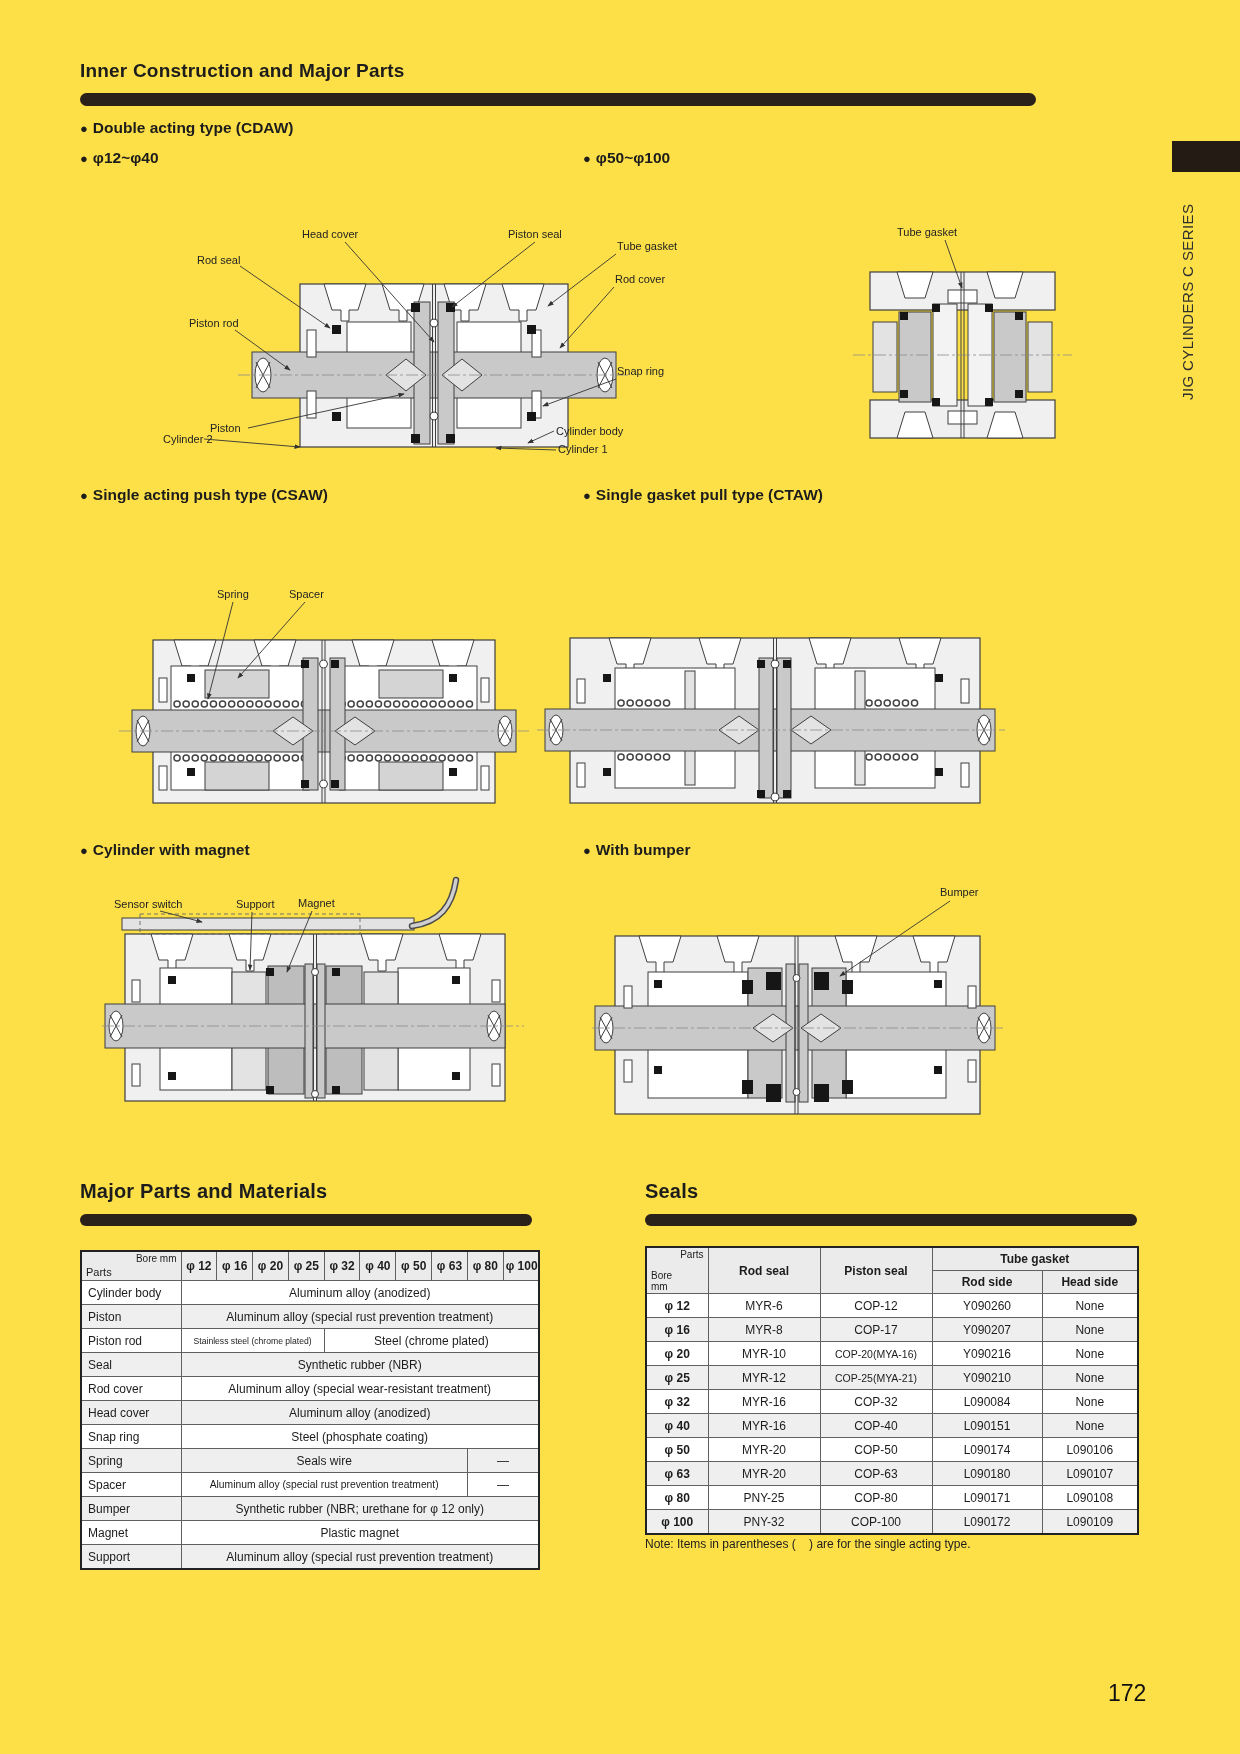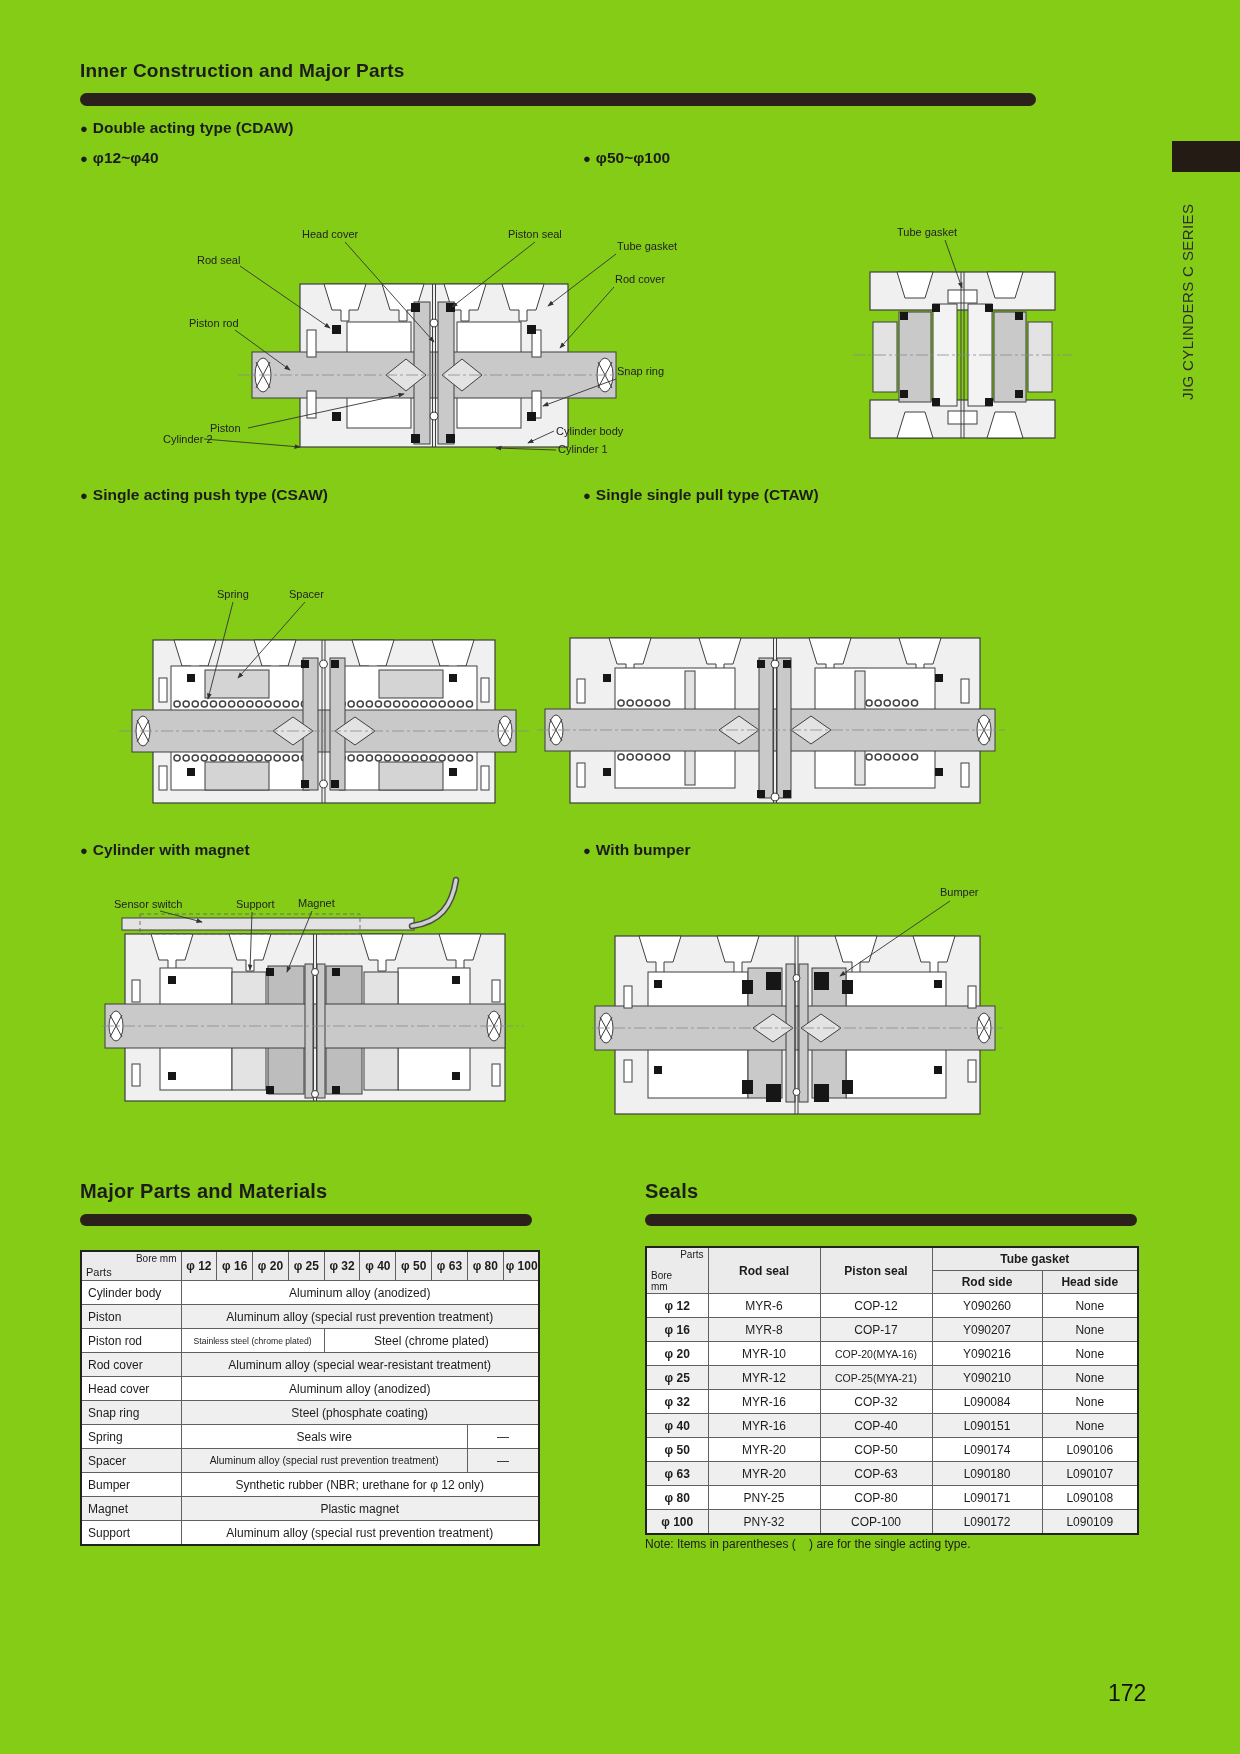--- a/index.html
+++ b/index.html
@@ -1,16 +1,16 @@
 <!DOCTYPE html>
 <html><head>
 <meta charset="utf-8">
 <style>
   html,body{margin:0;padding:0;background:#e9e9e9;}
-  .page{position:relative;width:1240px;height:1754px;background:#84cc16;margin:0 auto;
+  .page{position:relative;width:1240px;height:1754px;background:#fde047;margin:0 auto;
         font-family:"Liberation Sans",sans-serif;color:#1c1c1c;overflow:hidden;}
   .abs{position:absolute;}
   .h1{font-size:19px;font-weight:bold;letter-spacing:.2px;}
   .h2{font-size:20px;font-weight:bold;letter-spacing:.2px;}
   .bar{background:#2b211b;height:13px;border-radius:7px;}
   .sec{font-size:15.5px;font-weight:bold;display:flex;align-items:center;gap:5px;}
   .sec .dot{font-size:13px;line-height:1;}
   .tab{background:#241b15;}
   .side-label{left:1179px;top:400px;width:234px;height:22px;transform:rotate(-90deg);
       transform-origin:0 0;font-size:15px;letter-spacing:.4px;color:#2e2e2e;white-space:nowrap;}
@@ -176,21 +176,21 @@
     <line class="ld" x1="100" y1="48" x2="117" y2="96" marker-end="url(#arw)"></line>
     <text class="lb" x="52" y="44">Tube gasket</text>
   </svg>
 
   <div class="abs sec" style="left:80px;top:486px;">
     <span class="dot">●</span>
     <span>Single acting push type (CSAW)</span>
   </div>
   <div class="abs sec" style="left:583px;top:486px;">
     <span class="dot">●</span>
-    <span>Single single pull type (CTAW)</span>
+    <span>Single gasket pull type (CTAW)</span>
   </div>
 
   <svg class="abs" style="left:105px;top:518px;" width="430" height="300" viewBox="0 0 430 300">
     <g>
       <rect class="body" x="48" y="122" width="342" height="163"></rect>
       <path class="wt" d="M69,122 L111,122 L103,148 L94,148 L94,159 L86,159 L86,148 L77,148 Z"></path>
       <path class="wt" d="M149,122 L191,122 L183,148 L174,148 L174,159 L166,159 L166,148 L157,148 Z"></path>
       <path class="wt" d="M247,122 L289,122 L281,148 L272,148 L272,159 L264,159 L264,148 L255,148 Z"></path>
       <path class="wt" d="M327,122 L369,122 L361,148 L352,148 L352,159 L344,159 L344,148 L335,148 Z"></path>
       <rect class="wt" x="66" y="148" width="138" height="124"></rect>
@@ -449,20 +449,24 @@
         <tr>
           <th>Piston</th>
           <td colspan="10" style="font-size: 12px;">Aluminum alloy (special rust prevention treatment)</td>
         </tr>
         <tr>
           <th>Piston rod</th>
           <td colspan="4" style="font-size: 8.6px;">Stainless steel (chrome plated)</td>
           <td colspan="6" style="font-size: 12px;">Steel (chrome plated)</td>
         </tr>
         <tr>
+          <th>Seal</th>
+          <td colspan="10" style="font-size: 12px;">Synthetic rubber (NBR)</td>
+        </tr>
+        <tr>
           <th>Rod cover</th>
           <td colspan="10" style="font-size: 12px;">Aluminum alloy (special wear-resistant treatment)</td>
         </tr>
         <tr>
           <th>Head cover</th>
           <td colspan="10" style="font-size: 12px;">Aluminum alloy (anodized)</td>
         </tr>
         <tr>
           <th>Snap ring</th>
           <td colspan="10" style="font-size: 12px; text-align: center;">Steel (phosphate coating)</td>

